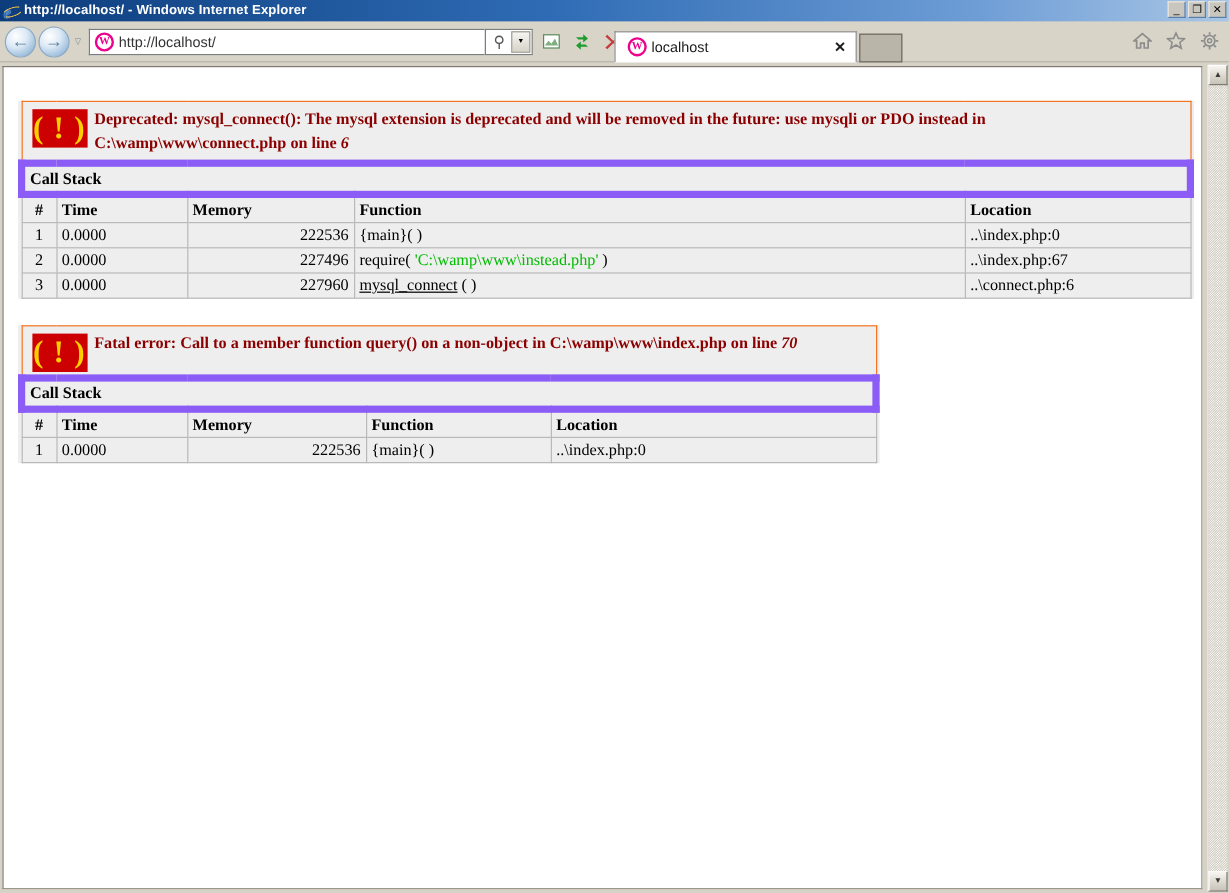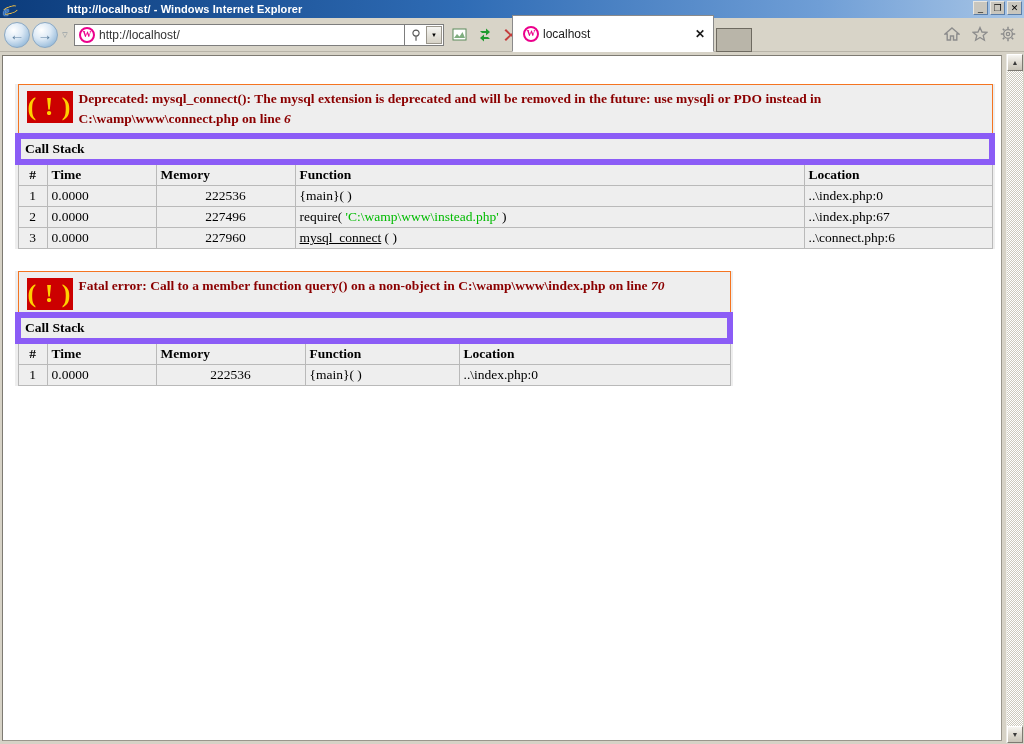--- a/index.html
+++ b/index.html
@@ -53,21 +53,20 @@
     border-radius: 50%;
     border-color: #f5c242 transparent #f5c242 transparent;
     transform: rotate(-18deg);
   }
   #titlebar-text {
     color: #ffffff;
     font-size: 11px;
     font-weight: bold;
     white-space: nowrap;
     letter-spacing: 0.1px;
-    margin-left: 47px;
   }
   #win-buttons {
     position: absolute;
     right: 2px;
     top: 1px;
     display: flex;
     gap: 2px;
   }
   .win-btn {
     width: 15px; height: 14px;
@@ -197,21 +196,21 @@
   
   #tabstrip {
     position: absolute;
     left: 512px;
     bottom: -1px;
     display: flex;
     align-items: flex-end;
   }
   #tab-active {
     width: 202px;
-    height: 37px;
+    height: 26px;
     background: #ffffff;
     border: 1px solid #8a8a8a;
     border-bottom: 1px solid #ffffff;
     box-sizing: border-box;
     display: flex;
     align-items: center;
     padding: 0 6px;
   }
   #tab-title {
     font-size: 12px;
@@ -372,21 +371,21 @@
     font-size: 13.5px;
     padding: 2px 4px;
   }
   .xdebug-error td {
     background: #eeeeee;
     font-size: 13.5px;
     padding: 2px 4px;
   }
   td.c-num { text-align: center; width: 20px; }
   td.c-time { }
-  td.c-mem { text-align: center; }
+  td.c-mem { text-align: right; }
   th.c-num { text-align: center; width: 20px; }
 
   .fn-string { color: #00bb00; }
   .fn-link {
     color: #000000;
     text-align: center;
   }
 </style>
 </head>
 <body>

